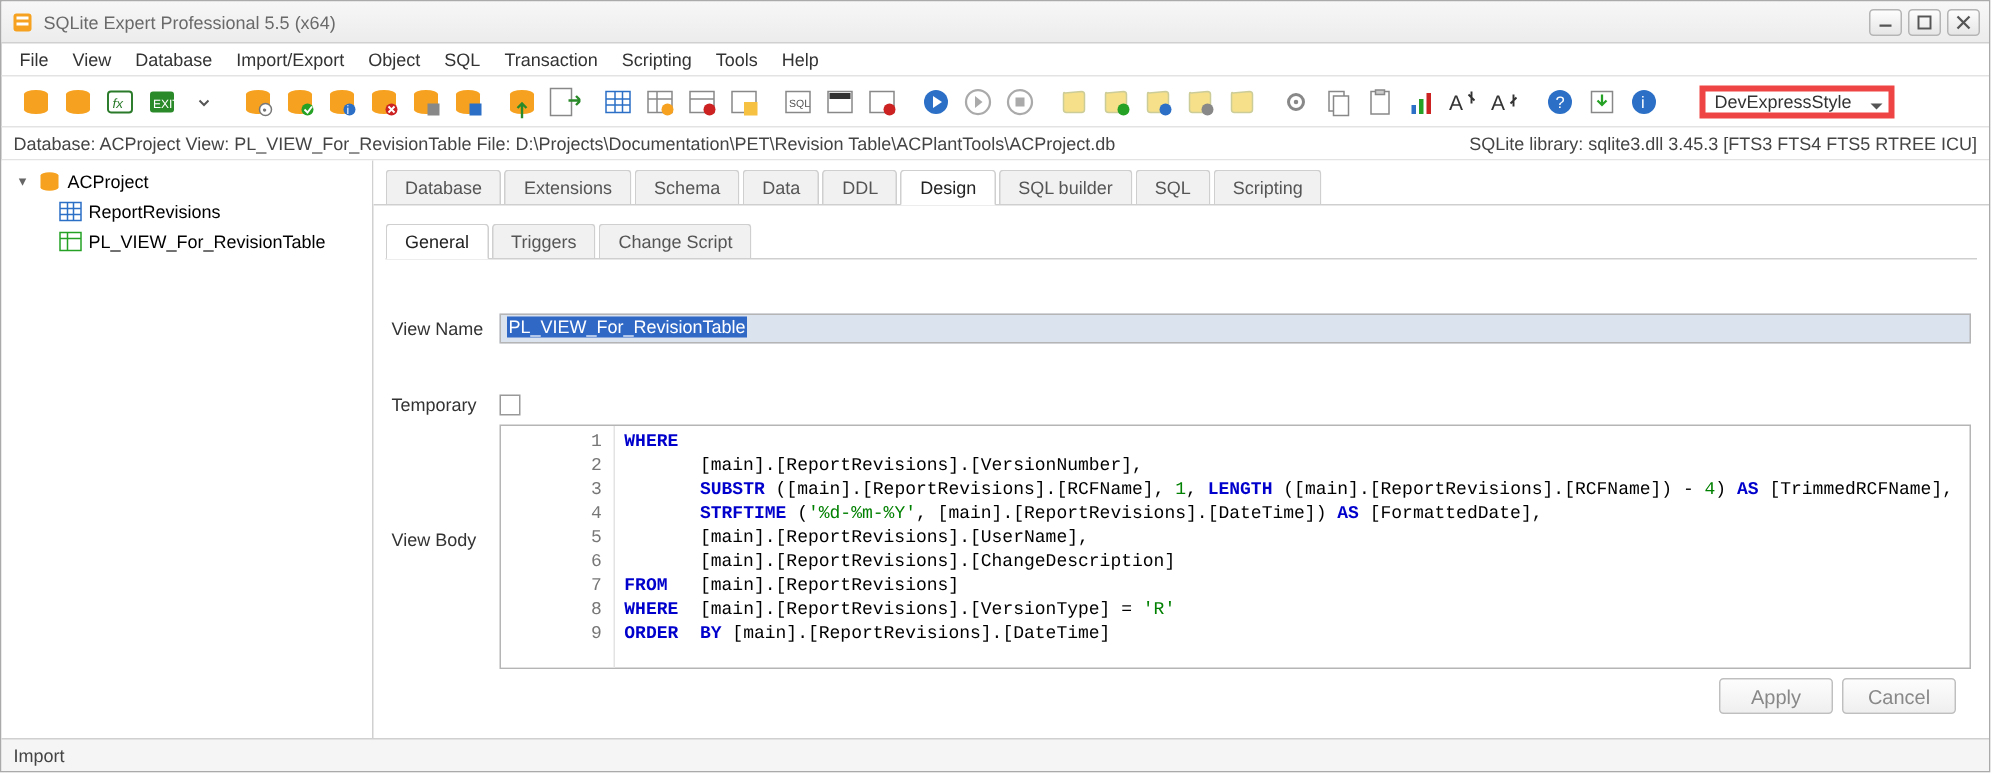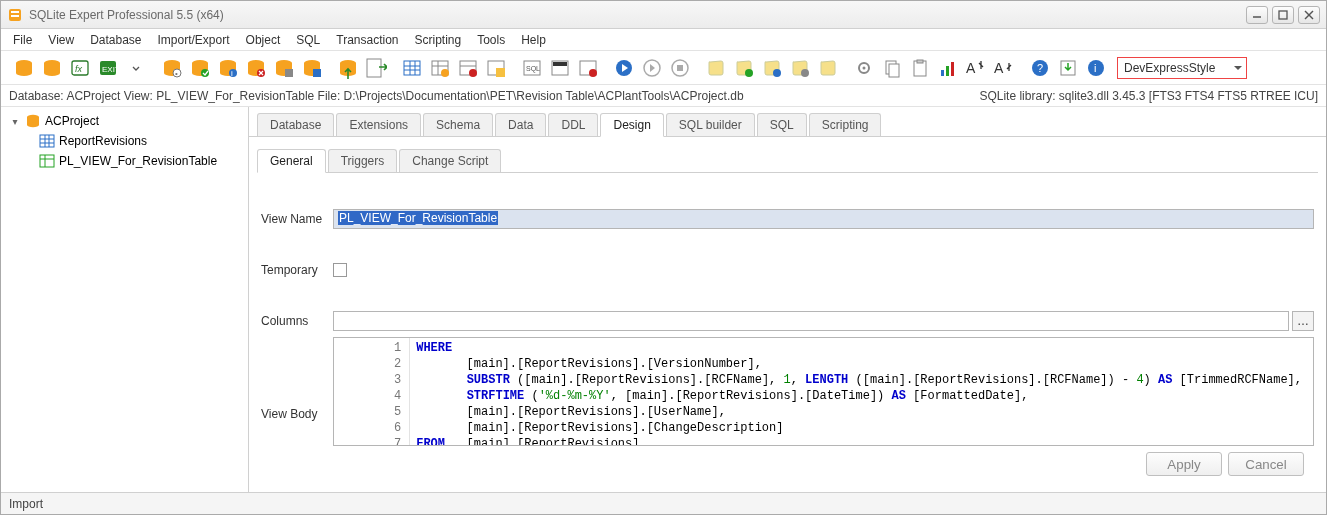--- a/index.html
+++ b/index.html
@@ -64,23 +64,23 @@
   border-bottom: 1px solid #e3e3e3;
 }
 .tbtn {
   width: 26px; height: 26px;
   display: flex; align-items: center; justify-content: center;
   border-radius: 2px;
 }
 .tbig svg { display:block; }
 .tsep { width: 6px; height: 26px; }
 .themebox {
-  margin-left: 6px;
+  margin-left: 22px;
   width: 130px; height: 22px;
-  border: 1px solid #ef4444;
+  border: 4px solid #ef4444;
   background: #fff;
   display: flex; align-items: center;
   padding: 0 4px 0 6px;
   color: #333;
   position: relative;
 }
 .themebox .arrow {
   position: absolute; right: 4px; top: 8px;
   width: 0; height: 0;
   border-left: 4px solid transparent;
@@ -631,25 +631,20 @@
 
     <div class="designer">
       <div class="formrow">
         <label>View Name</label>
         <div class="ipt sel"><span class="selectedtxt">PL_VIEW_For_RevisionTable</span></div>
       </div>
       <div class="formrow">
         <label>Temporary</label>
         <div class="chk"></div>
       </div>
-      <div class="formrow colrow">
-        <label>Columns</label>
-        <div class="ipt"></div>
-        <div class="dotsbtn">…</div>
-      </div>
       <div class="bodyrow">
         <label>View Body</label>
         <div class="codebox">
           <div class="gutter" id="gutter">1
 2
 3
 4
 5
 6
 7

